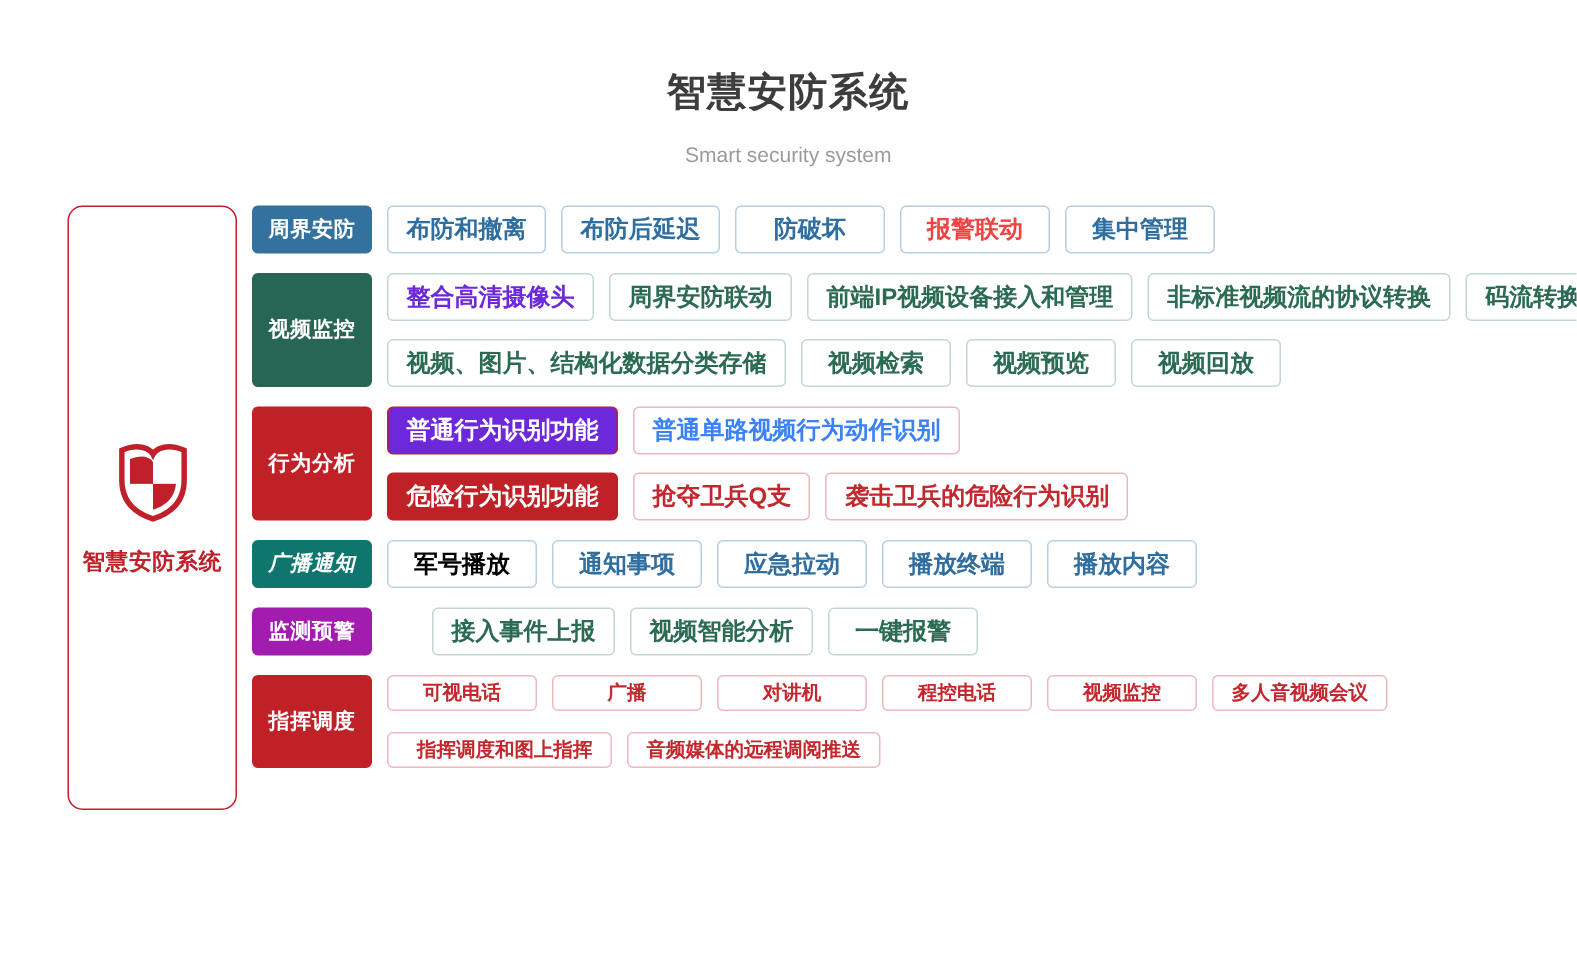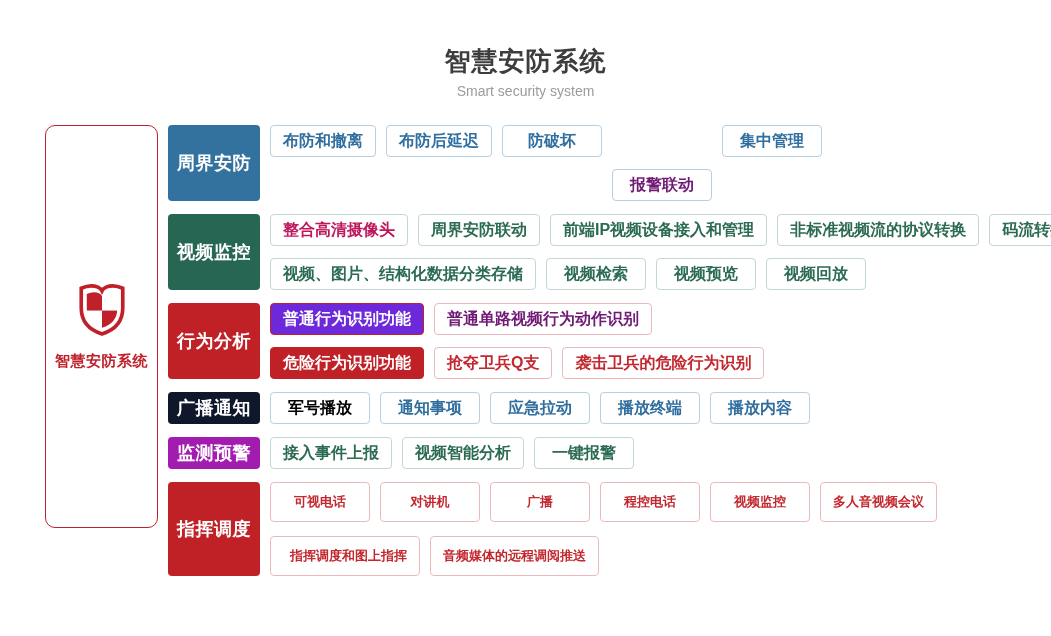--- a/index.html
+++ b/index.html
@@ -1,43 +1,43 @@
 <!DOCTYPE html>
 <html><head>
 <meta charset="utf-8">
 <style>
   * { margin:0; padding:0; box-sizing:border-box; }
   html,body { width:1051px; height:636px; background:#ffffff; overflow:hidden;
               font-family:"Liberation Sans", sans-serif; }
 
   .header { text-align:center; padding-top:44px; }
   .title { font-size:26px; font-weight:bold; color:#3d3d3d; letter-spacing:1px; }
-  .subtitle { font-size:14px; color:#9b9b9b; margin-top:4px; }
+  .subtitle { font-size:14px; color:#9b9b9b; margin-top:16px; }
 
   .diagram { display:flex; align-items:flex-start; margin:26px 0 0 45px; }
 
   .root-box { width:113px; height:403px; border:1px solid #c0202a; border-radius:10px;
               display:flex; flex-direction:column; align-items:center; justify-content:center;
               flex:none; }
   .root-label { color:#c0202a; font-size:15px; font-weight:bold; margin-top:12px; letter-spacing:0.5px; }
 
   .groups { display:flex; flex-direction:column; gap:13px; margin-left:10px; }
   .group { display:flex; gap:10px; align-items:stretch; }
-  .group-label { width:92px; border-radius:4px; color:#ffffff; font-size:18px; font-weight:bold;
+  .group-label { width:80px; border-radius:4px; color:#ffffff; font-size:14px; font-weight:bold;
                  display:flex; align-items:center; justify-content:center; flex:none;
                  letter-spacing:0.5px; }
   .rows { display:flex; flex-direction:column; gap:12px; }
   .row { display:flex; gap:10px; }
   .item { background:#ffffff; border:1px solid; border-radius:4px; height:32px; min-width:100px;
           padding:0 12px; display:flex; align-items:center; justify-content:center;
           font-size:16px; font-weight:bold; white-space:nowrap; }
   .item.filled { color:#ffffff !important; }
 
   
-  .group:last-child .item { height:40px; font-size:13px; }
+  .group:last-child .item { height:24px; font-size:13px; }
   .group:last-child .rows { gap:14px; }
 </style>
 </head>
 <body>
 
 <div class="header">
   <div class="title">智慧安防系统</div>
   <div class="subtitle">Smart security system</div>
 </div>
 
@@ -60,86 +60,86 @@
     <div class="root-label">智慧安防系统</div>
   </div>
   <div class="groups">
       <div class="group">
         <div class="group-label" style="background: rgb(51, 113, 158);">周界安防</div>
         <div class="rows">
           <div class="row">
             <div class="item" style="color: rgb(47, 110, 158); border-color: rgb(181, 208, 227);">布防和撤离</div>
             <div class="item" style="color: rgb(47, 110, 158); border-color: rgb(181, 208, 227);">布防后延迟</div>
             <div class="item" style="color: rgb(47, 110, 158); border-color: rgb(181, 208, 227);">防破坏</div>
-            <div class="item" style="color: #701a75; border-color: rgb(181, 208, 227); margin-top: 44px;">报警联动</div>
+            <div class="item" style="color: #ef4444; border-color: rgb(181, 208, 227);">报警联动</div>
             <div class="item" style="color: rgb(47, 110, 158); border-color: rgb(181, 208, 227);">集中管理</div>
           </div>
         </div>
       </div>
       <div class="group">
         <div class="group-label" style="background: rgb(38, 102, 83);">视频监控</div>
         <div class="rows">
           <div class="row">
-            <div class="item" style="color: #be185d; border-color: rgb(194, 216, 207);">整合高清摄像头</div>
+            <div class="item" style="color: #6d28d9; border-color: rgb(194, 216, 207);">整合高清摄像头</div>
             <div class="item" style="color: rgb(43, 107, 82); border-color: rgb(194, 216, 207);">周界安防联动</div>
             <div class="item" style="color: rgb(43, 107, 82); border-color: rgb(194, 216, 207);">前端IP视频设备接入和管理</div>
             <div class="item" style="color: rgb(43, 107, 82); border-color: rgb(194, 216, 207);">非标准视频流的协议转换</div>
             <div class="item" style="color: rgb(43, 107, 82); border-color: rgb(194, 216, 207);">码流转换和接口转换</div>
           </div>
           <div class="row">
             <div class="item" style="color: rgb(43, 107, 82); border-color: rgb(194, 216, 207);">视频、图片、结构化数据分类存储</div>
             <div class="item" style="color: rgb(43, 107, 82); border-color: rgb(194, 216, 207);">视频检索</div>
             <div class="item" style="color: rgb(43, 107, 82); border-color: rgb(194, 216, 207);">视频预览</div>
             <div class="item" style="color: rgb(43, 107, 82); border-color: rgb(194, 216, 207);">视频回放</div>
           </div>
         </div>
       </div>
       <div class="group">
         <div class="group-label" style="background: rgb(191, 33, 39);">行为分析</div>
         <div class="rows">
           <div class="row">
             <div class="item filled" style="background: #6d28d9; border-color: rgb(191, 33, 39);">普通行为识别功能</div>
-            <div class="item" style="color: #701a75; border-color: rgb(236, 185, 187); text-align: right;">普通单路视频行为动作识别</div>
+            <div class="item" style="color: #3b82f6; border-color: rgb(236, 185, 187); text-align: right;">普通单路视频行为动作识别</div>
           </div>
           <div class="row">
             <div class="item filled" style="background: rgb(191, 33, 39); border-color: rgb(191, 33, 39);">危险行为识别功能</div>
             <div class="item" style="color: rgb(194, 40, 46); border-color: rgb(236, 185, 187);">抢夺卫兵Q支</div>
             <div class="item" style="color: rgb(194, 40, 46); border-color: rgb(236, 185, 187);">袭击卫兵的危险行为识别</div>
           </div>
         </div>
       </div>
       <div class="group">
-        <div class="group-label" style="background: #0f172a;">广播通知</div>
+        <div class="group-label" style="background: #0f766e; font-style: italic;">广播通知</div>
         <div class="rows">
           <div class="row">
             <div class="item" style="color: #000000; border-color: rgb(181, 208, 227);">军号播放</div>
             <div class="item" style="color: rgb(47, 110, 158); border-color: rgb(181, 208, 227);">通知事项</div>
             <div class="item" style="color: rgb(47, 110, 158); border-color: rgb(181, 208, 227);">应急拉动</div>
             <div class="item" style="color: rgb(47, 110, 158); border-color: rgb(181, 208, 227);">播放终端</div>
             <div class="item" style="color: rgb(47, 110, 158); border-color: rgb(181, 208, 227);">播放内容</div>
           </div>
         </div>
       </div>
       <div class="group">
         <div class="group-label" style="background: #a21caf;">监测预警</div>
         <div class="rows">
           <div class="row">
-            <div class="item" style="color: rgb(43, 107, 82); border-color: rgb(194, 216, 207);">接入事件上报</div>
+            <div class="item" style="color: rgb(43, 107, 82); border-color: rgb(194, 216, 207); margin-left: 30px;">接入事件上报</div>
             <div class="item" style="color: rgb(43, 107, 82); border-color: rgb(194, 216, 207);">视频智能分析</div>
             <div class="item" style="color: rgb(43, 107, 82); border-color: rgb(194, 216, 207);">一键报警</div>
           </div>
         </div>
       </div>
       <div class="group">
         <div class="group-label" style="background: rgb(191, 33, 39);">指挥调度</div>
         <div class="rows">
           <div class="row">
             <div class="item" style="color: rgb(194, 40, 46); border-color: rgb(236, 185, 187);">可视电话</div>
+            <div class="item" style="color: rgb(194, 40, 46); border-color: rgb(236, 185, 187);">广播</div>
             <div class="item" style="color: rgb(194, 40, 46); border-color: rgb(236, 185, 187);">对讲机</div>
-            <div class="item" style="color: rgb(194, 40, 46); border-color: rgb(236, 185, 187);">广播</div>
             <div class="item" style="color: rgb(194, 40, 46); border-color: rgb(236, 185, 187);">程控电话</div>
             <div class="item" style="color: rgb(194, 40, 46); border-color: rgb(236, 185, 187);">视频监控</div>
             <div class="item" style="color: rgb(194, 40, 46); border-color: rgb(236, 185, 187);">多人音视频会议</div>
           </div>
           <div class="row">
             <div class="item" style="color: rgb(194, 40, 46); border-color: rgb(236, 185, 187); padding-left: 19px;">指挥调度和图上指挥</div>
             <div class="item" style="color: rgb(194, 40, 46); border-color: rgb(236, 185, 187);">音频媒体的远程调阅推送</div>
           </div>
         </div>
       </div>

